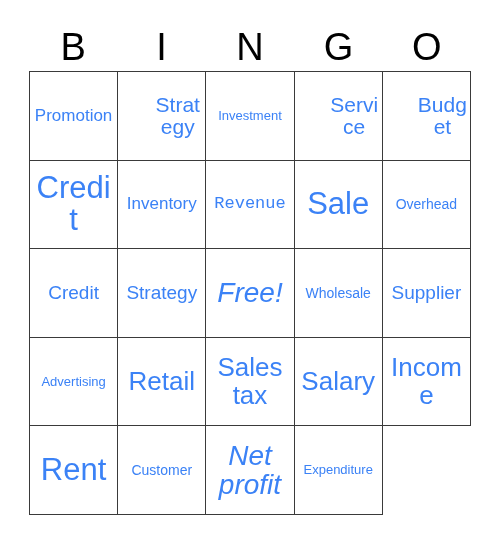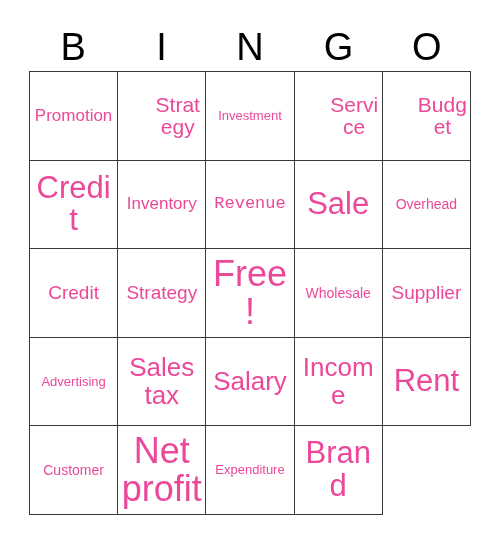--- a/index.html
+++ b/index.html
@@ -69,33 +69,33 @@
     justify-content: center;
     text-align: center;
     padding: 2px 3px;
     overflow: hidden;
     background: #ffffff;
   }
   .cell-text {
     display: block;
     width: 100%;
     line-height: 1.06;
-    color: #ec4899;
+    color: #3b82f6;
     word-break: break-word;
     hyphens: none;
   }
 
   
   .fs-xs   { font-size: 13px; }
   .fs-s    { font-size: 14px; }
   .fs-m    { font-size: 17px; }
   .fs-l    { font-size: 19px; }
   .fs-xl   { font-size: 21px; margin-left: 32px; }
   .fs-xxl  { font-size: 26px; }
-  .fs-huge { font-size: 36px; }
+  .fs-huge { font-size: 28px; font-style: italic; }
   .fs-max  { font-size: 31px; }
 </style>
 </head>
 <body>
 
 <div id="bingo-card" style="background: rgb(255, 255, 255);">
 
   <div class="header-row">
     <div class="header-letter">B</div>
     <div class="header-letter">I</div>
@@ -151,20 +151,23 @@
         <span class="cell-text fs-s">Wholesale</span>
       </div>
     <div class="cell" style="border-right-color: rgb(58, 58, 58); border-bottom-color: rgb(58, 58, 58);">
         <span class="cell-text fs-l">Supplier</span>
       </div>
 
     <div class="cell" style="border-right-color: rgb(58, 58, 58); border-bottom-color: rgb(58, 58, 58);">
         <span class="cell-text fs-xs">Advertising</span>
       </div>
     <div class="cell" style="border-right-color: rgb(58, 58, 58); border-bottom-color: rgb(58, 58, 58);">
+        <span class="cell-text fs-xxl">Retail</span>
+      </div>
+    <div class="cell" style="border-right-color: rgb(58, 58, 58); border-bottom-color: rgb(58, 58, 58);">
         <span class="cell-text fs-xxl">Sales tax</span>
       </div>
     <div class="cell" style="border-right-color: rgb(58, 58, 58); border-bottom-color: rgb(58, 58, 58);">
         <span class="cell-text fs-xxl">Salary</span>
       </div>
     <div class="cell" style="border-right-color: rgb(58, 58, 58); border-bottom-color: rgb(58, 58, 58);">
         <span class="cell-text fs-xxl">Income</span>
       </div>
 
     <div class="cell" style="border-right-color: rgb(58, 58, 58); border-bottom-color: rgb(58, 58, 58);">
@@ -172,18 +175,15 @@
       </div>
     <div class="cell" style="border-right-color: rgb(58, 58, 58); border-bottom-color: rgb(58, 58, 58);">
         <span class="cell-text fs-s">Customer</span>
       </div>
     <div class="cell" style="border-right-color: rgb(58, 58, 58); border-bottom-color: rgb(58, 58, 58);">
         <span class="cell-text fs-huge">Net profit</span>
       </div>
     <div class="cell" style="border-right-color: rgb(58, 58, 58); border-bottom-color: rgb(58, 58, 58);">
         <span class="cell-text fs-xs">Expenditure</span>
       </div>
-    <div class="cell" style="border-right-color: rgb(58, 58, 58); border-bottom-color: rgb(58, 58, 58);">
-        <span class="cell-text fs-max">Brand</span>
-      </div>
   </div>
 
 </div>
 
 </body></html>

